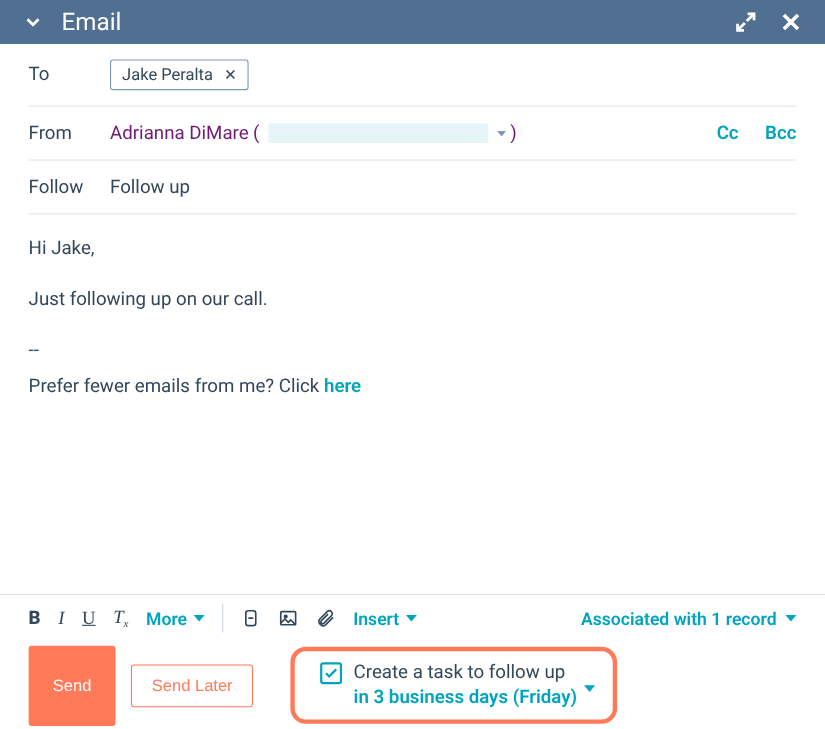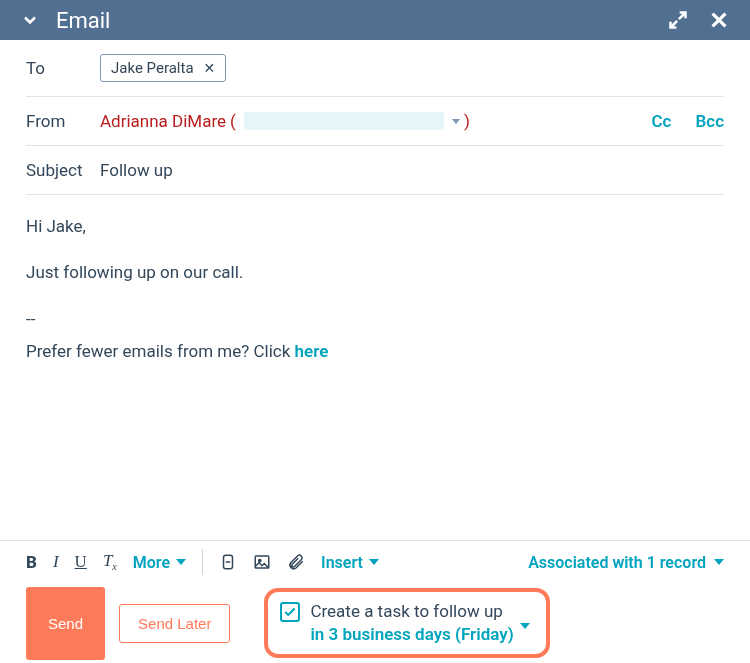--- a/index.html
+++ b/index.html
@@ -98,21 +98,21 @@
   }
   .chip-x {
     font-size: 14px;
     color: #33475b;
     cursor: pointer;
   }
   .from-val {
     display: flex;
     align-items: center;
     gap: 4px;
-    color: #b91c1c;
+    color: #701a75;
   }
   .from-blur {
     background: #e5f5f8;
     width: 200px;
     height: 18px;
     border-radius: 2px;
     display: inline-block;
     margin: 0 4px;
   }
   .ccbcc {
@@ -219,21 +219,21 @@
     border: 1px solid #ff7a59;
     border-radius: 3px;
     padding: 10px 18px;
     font-size: 15px;
     font-weight: 500;
     cursor: pointer;
   }
   .follow-callout {
     border: 4px solid #ff7a59;
     border-radius: 14px;
-    padding: 8px 16px 8px 12px;
+    padding: 8px 16px 8px 23px;
     display: flex;
     align-items: flex-start;
     gap: 10px;
     margin-left: 20px;
   }
   .follow-cb {
     width: 20px;
     height: 20px;
     border: 2px solid #00a4bd;
     border-radius: 3px;
@@ -311,21 +311,21 @@
       <span class="caret-down-sm"></span>
       <span>)</span>
     </span>
     <span class="ccbcc">
       <span>Cc</span>
       <span>Bcc</span>
     </span>
   </div>
 
   <div class="field-row">
-    <span class="field-label">Subject</span>
+    <span class="field-label">Follow</span>
     <span>Follow up</span>
   </div>
 
   <div class="body-area">
     <p>Hi Jake,</p>
     <p>Just following up on our call.</p>
     <p class="sig-sep">--</p>
     <p class="sig">
       <span>Prefer fewer emails from me? Click </span><span class="link-inline">here</span>
     </p>

